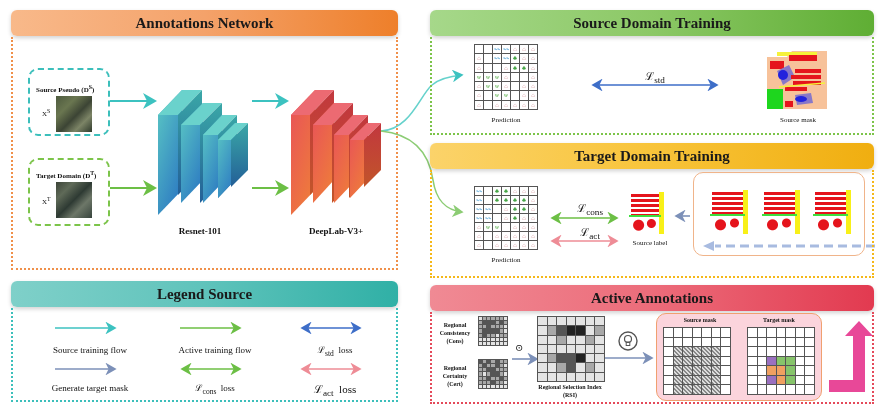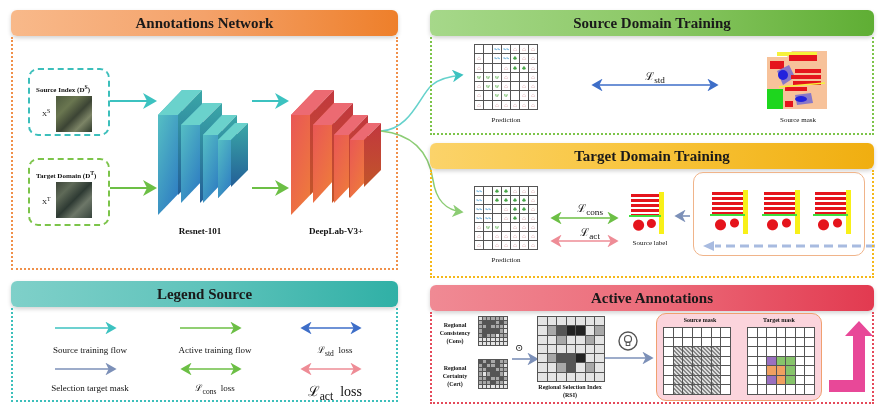--- a/index.html
+++ b/index.html
@@ -25,21 +25,21 @@
 </head>
 <body>
 
 <div class="title-bar" style="left:11px;top:10px;width:387px;background:linear-gradient(90deg,#f8b98a,#f4a26a 50%,#ee7f2a);">
   <span>Annotations Network</span>
 </div>
 <div class="panel-box" style="left:11px;top:37px;width:387px;height:233px;border-color:#f0904a;border-top:none;"></div>
 
 <div class="abs" style="left:28px;top:68px;width:82px;height:68px;border:2px dashed #3cbfbb;border-radius:10px;">
   <div class="abs small bold" style="left:6px;top:14px;width:72px;white-space:nowrap;">
-    <span>Source Index (D</span><sup class="ital">S</sup><span>)</span>
+    <span>Source Pseudo (D</span><sup class="ital">S</sup><span>)</span>
   </div>
   <div class="abs small ital" style="left:12px;top:38px;">
     <span>X</span><sup>S</sup>
   </div>
   <div class="abs sat" style="left:26px;top:26px;width:36px;height:36px;"></div>
 </div>
 
 <div class="abs" style="left:28px;top:158px;width:82px;height:68px;border:2px dashed #7cc44a;border-radius:10px;">
   <div class="abs small bold" style="left:6px;top:10px;width:74px;white-space:nowrap;">
     <span>Target Domain (D</span><sup class="ital">T</sup><span>)</span>
@@ -165,25 +165,25 @@
 <div class="title-bar" style="left:11px;top:281px;width:387px;background:linear-gradient(90deg,#7fd0c9,#5fc3bb 50%,#30b0a6);">
   <span>Legend Source</span>
 </div>
 <div class="panel-box" style="left:11px;top:308px;width:387px;height:94px;border-color:#3cbfbb;border-top:none;"></div>
 
 <div class="abs lbl" style="left:40px;top:345px;width:100px;font-size:9px;">Source training flow</div>
 <div class="abs lbl" style="left:165px;top:345px;width:100px;font-size:9px;">Active  training flow</div>
 <div class="abs lbl" style="left:300px;top:343px;width:70px;font-size:9px;">
   <span class="ital">ℒ</span><sub class="ital">std</sub>&nbsp;&nbsp;<span>loss</span>
 </div>
-<div class="abs lbl" style="left:35px;top:383px;width:110px;font-size:9px;">Selection  target mask</div>
+<div class="abs lbl" style="left:35px;top:383px;width:110px;font-size:9px;">Generate  target mask</div>
 <div class="abs lbl" style="left:180px;top:381px;width:70px;font-size:9px;">
   <span class="ital">ℒ</span><sub class="ital">cons</sub>&nbsp;&nbsp;<span>loss</span>
 </div>
-<div class="abs lbl" style="left:300px;top:381px;width:70px;font-size:14px;">
+<div class="abs lbl" style="left:300px;top:381px;width:70px;font-size:11px;">
   <span class="ital">ℒ</span><sub class="ital">act</sub>&nbsp;&nbsp;<span>loss</span>
 </div>
 
 <div class="title-bar" style="left:430px;top:10px;width:444px;background:linear-gradient(90deg,#a6d88a,#8cc866 50%,#5fae34);">
   <span>Source Domain Training</span>
 </div>
 <div class="panel-box" style="left:430px;top:37px;width:444px;height:98px;border-color:#7cc44a;border-top:none;"></div>
 
 <div class="abs grid7" id="src-pred-grid" style="left:474px;top:44px;width:64px;height:66px;">
     <div></div>

